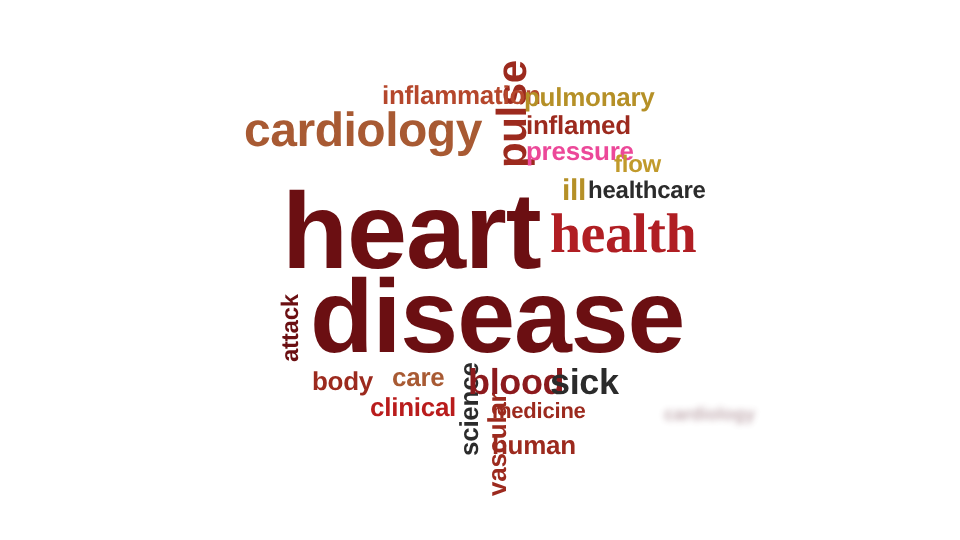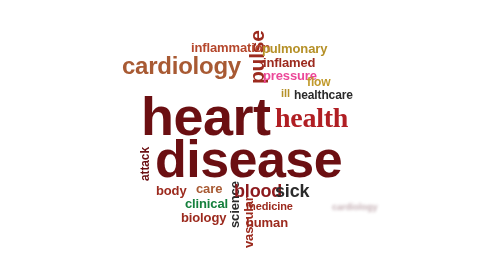--- a/index.html
+++ b/index.html
@@ -55,33 +55,32 @@
   <div class="word" style="left:171px; top:41px; font-size:13px; color:#b5472c;padding-left:20px;">inflammation</div>
 
   <div class="word" style="left:262px; top:42px; font-size:13px; color:#b59027;">pulmonary</div>
 
   <div class="word" style="left:263px; top:56px; font-size:13px; color:#9c2a1e;">inflamed</div>
 
   <div class="word" style="left:263px; top:69px; font-size:13px; color:#ec4899;">pressure</div>
 
   <div class="word" style="left:307px; top:76px; font-size:12px; color:#c19a2b;">flow</div>
 
-  <div class="word" style="left:281px; top:88px; font-size:11px; color:#b59027;">ill</div>
+  <div class="word" style="left:281px; top:88px; font-size:15px; color:#b59027;">ill</div>
 
   <div class="word" style="left:294px; top:89px; font-size:12px; color:#2b2b2b;">healthcare</div>
 
   <div class="word vert" style="left:139px; top:181px; font-size:12px; color:#6b0f12;">attack</div>
 
   <div class="word" style="left:156px; top:184px; font-size:13px; color:#9c2a1e;text-align:center;">body</div>
 
   <div class="word" style="left:196px; top:182px; font-size:13px; color:#a85a33;">care</div>
 
-  <div class="word" style="left:185px; top:197px; font-size:13px; color:#15803d;">clinical</div>
+  <div class="word" style="left:185px; top:197px; font-size:13px; color:#b91c1c;">clinical</div>
 
-  <div class="word" style="left:181px; top:211px; font-size:13px; color:#9c2a1e;">biology</div>
 
   <div class="word vert" style="left:228px; top:228px; font-size:13px; color:#2b2b2b;">science</div>
 
   <div class="word vert" style="left:242px; top:248px; font-size:13px; color:#9c2a1e;">vascular</div>
 
   <div class="word" style="left:234px; top:182px; font-size:18px; color:#8c1a1d;">blood</div>
 
   <div class="word" style="left:275px; top:182px; font-size:18px; color:#2b2b2b;">sick</div>
 
   <div class="word" style="left:246px; top:201px; font-size:11px; color:#9c2a1e;">medicine</div>

